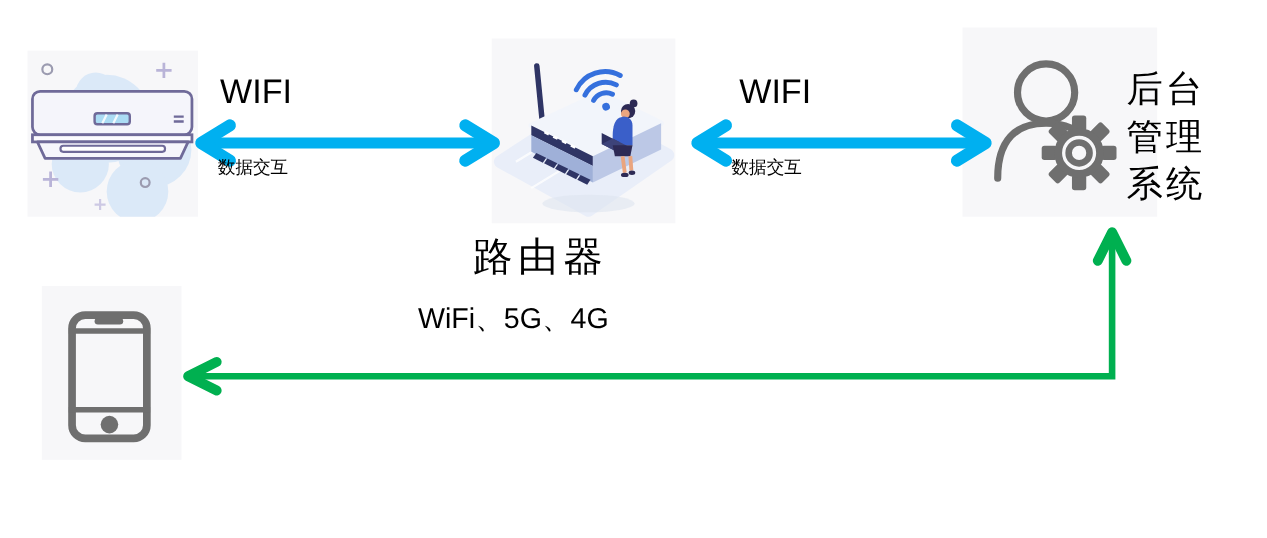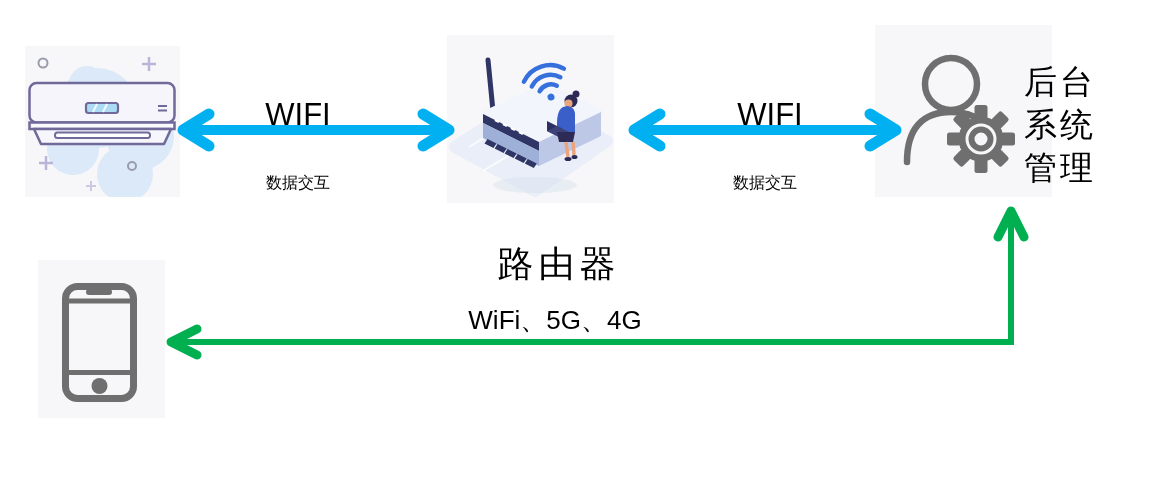--- a/index.html
+++ b/index.html
@@ -5,21 +5,21 @@
   html,body{margin:0;padding:0;background:#ffffff;}
   #canvas{
     position:relative;width:1152px;height:489px;background:#ffffff;overflow:hidden;
     font-family:"Liberation Sans","DejaVu Sans",sans-serif;color:#000;
   }
   .abs{position:absolute;}
   .node-box{position:absolute;background:var(--box_bg,#f7f7f9);}
   .node-box svg{display:block;}
   .serif{font-family:"Liberation Serif","DejaVu Serif",serif;}
   .sans{font-family:"Liberation Sans","DejaVu Sans",sans-serif;}
-  .center{text-align:center;margin-top:31px;}
+  .center{}
   .node-label{position:absolute;font-size:36px;letter-spacing:5px;white-space:nowrap;}
   .link-title{position:absolute;font-size:31px;white-space:nowrap;}
   .link-sub{position:absolute;font-size:16px;white-space:nowrap;}
   .backend-label{position:absolute;font-size:33px;line-height:43px;letter-spacing:3px;margin-top:19px;}
   .backend-label span{display:block;}
   .phone-label{position:absolute;font-size:35px;white-space:nowrap;}
   .stroke-blue{stroke:var(--arrow_blue,#00B0F0);fill:none;}
   .stroke-green{stroke:var(--arrow_green,#00B050);fill:none;}
   .stroke-gray{stroke:var(--outline_gray,#6f6f6f);fill:none;}
   .fill-gray{fill:var(--outline_gray,#6f6f6f);}
@@ -140,25 +140,25 @@
       <polyline class="stroke-blue" points="660,114 634,130 660,146" stroke-width="11" stroke-linecap="round" stroke-linejoin="round"></polyline>
       <polyline class="stroke-blue" points="870,114 896,130 870,146" stroke-width="11" stroke-linecap="round" stroke-linejoin="round"></polyline>
     </g>
     <g>
       <path class="stroke-green" d="M178,342 L1011,342 L1011,218" stroke-width="6" stroke-linejoin="miter"></path>
       <polyline class="stroke-green" points="197,329 171,342 197,355" stroke-width="9" stroke-linecap="round" stroke-linejoin="round"></polyline>
       <polyline class="stroke-green" points="998,237 1011,211 1024,237" stroke-width="9" stroke-linecap="round" stroke-linejoin="round"></polyline>
     </g>
   </svg>
 
-  <div class="node-label serif center" style="left:449px;top:209px;width:220px;">路由器</div>
+  <div class="node-label serif center" style="left:430px;top:209px;width:220px;">路由器</div>
   <div class="backend-label serif" style="left:1024px;top:42px;">
     <span>后台</span>
+    <span>管理</span>
     <span>系统</span>
-    <span>管理</span>
   </div>
 
   <div class="link-title sans center" style="left:200px;top:66px;width:196px;">WIFI</div>
   <div class="link-sub serif center" style="left:198px;top:142px;width:200px;">数据交互</div>
   <div class="link-title sans center" style="left:672px;top:66px;width:196px;">WIFI</div>
   <div class="link-sub serif center" style="left:665px;top:142px;width:200px;">数据交互</div>
   <div class="link-title sans center" style="left:380px;top:272px;width:350px;font-size:26px;">WiFi、5G、4G</div>
 
 </div>
 

